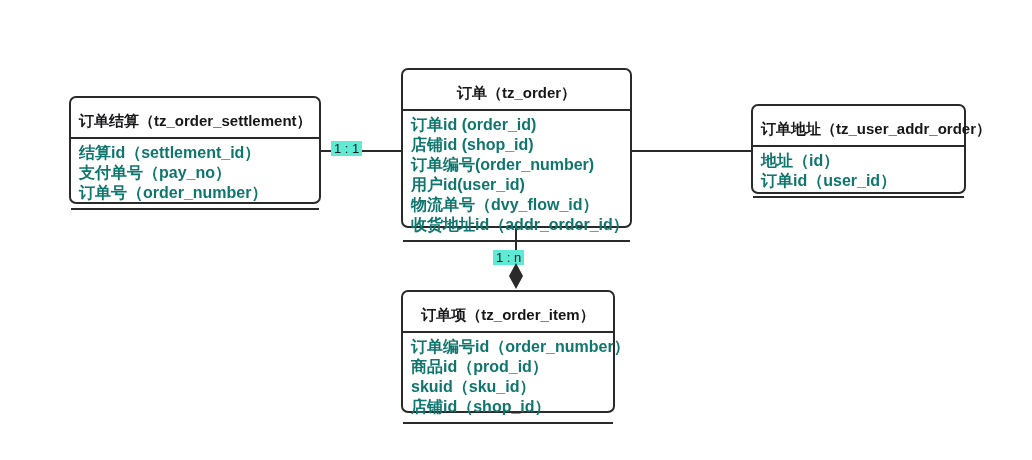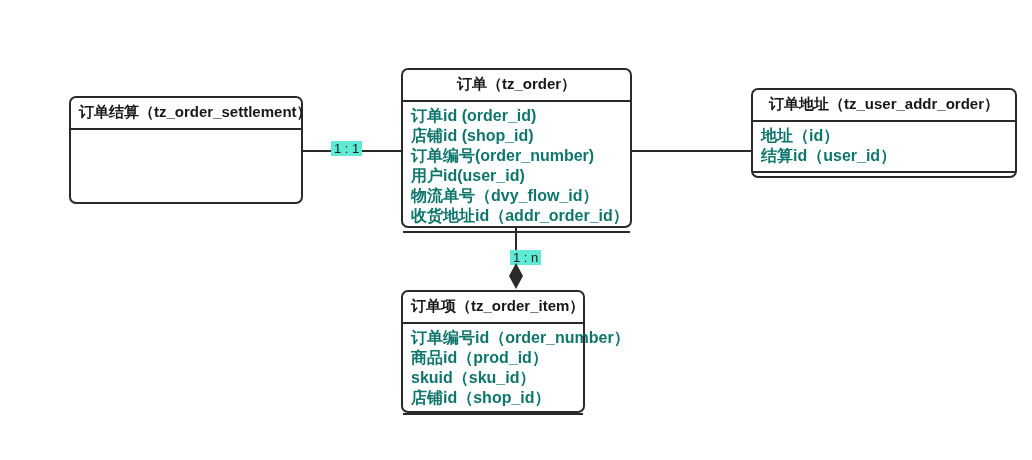--- a/index.html
+++ b/index.html
@@ -26,21 +26,21 @@
     border: 2px solid #2a2a2a;
     border-radius: 7px;
     background: #ffffff;
   }
   .entity-title {
     box-sizing: border-box;
     text-align: center;
     font-weight: bold;
     font-size: 15px;
     line-height: 1.25;
-    padding: 5px 8px 6px 8px;
+    padding: 14px 8px 6px 8px;
     border-bottom: 2px solid #2a2a2a;
     color: #17171a;
     white-space: nowrap;
   }
   .entity-fields {
     box-sizing: border-box;
     padding: 4px 0 5px 8px;
     border-bottom: 2px solid #2a2a2a;
   }
   .field {
@@ -86,55 +86,60 @@
 <body>
 
 <div id="canvas">
 
   <div class="edge-h" style="left:299px; top:150px; width:102px;"></div>
   <div class="edge-label" style="left:331px; top:141px;">1 : 1</div>
 
   <div class="edge-h" style="left:631px; top:150px; width:120px;"></div>
 
   <div class="edge-v" style="left:515px; top:227px; height:40px;"></div>
-  <div class="edge-label" style="left:510px; top:250px;text-align:right;">1 : n</div>
+  <div class="edge-label" style="left:493px; top:250px;text-align:right;">1 : n</div>
   <div class="diamond" style="left:507px; top:263px;">
     <svg width="18" height="26" viewBox="0 0 18 26" aria-hidden="true">
       <polygon points="9,0 16,13 9,26 2,13" fill="#2a2a2a"></polygon>
     </svg>
   </div>
 
-  <div class="entity" style="left:69px; top:96px; width:234px; height:108px;">
+  <div class="entity" style="left:69px; top:96px; width:252px; height:108px;">
     <div class="entity-title">订单结算（tz_order_settlement）</div>
+    <div class="entity-fields">
+      <div class="field">结算id（settlement_id）</div>
+      <div class="field">支付单号（pay_no）</div>
+      <div class="field">订单号（order_number）</div>
+    </div>
     <div class="entity-footer"></div>
   </div>
 
   <div class="entity" style="left:401px; top:68px; width:231px; height:160px;">
     <div class="entity-title">订单（tz_order）</div>
     <div class="entity-fields">
       <div class="field">订单id (order_id)</div>
       <div class="field">店铺id (shop_id)</div>
       <div class="field">订单编号(order_number)</div>
       <div class="field">用户id(user_id)</div>
       <div class="field">物流单号（dvy_flow_id）</div>
       <div class="field">收货地址id（addr_order_id）</div>
     </div>
     <div class="entity-footer"></div>
   </div>
 
-  <div class="entity" style="left:751px; top:88px; width:266px; height:90px;">
+  <div class="entity" style="left:751px; top:104px; width:215px; height:90px;">
     <div class="entity-title">订单地址（tz_user_addr_order）</div>
     <div class="entity-fields">
       <div class="field">地址（id）</div>
-      <div class="field">结算id（user_id）</div>
+      <div class="field">订单id（user_id）</div>
     </div>
     <div class="entity-footer"></div>
   </div>
 
-  <div class="entity" style="left:401px; top:290px; width:184px; height:123px;">
+  <div class="entity" style="left:401px; top:290px; width:214px; height:123px;">
     <div class="entity-title">订单项（tz_order_item）</div>
     <div class="entity-fields">
       <div class="field">订单编号id（order_number）</div>
       <div class="field">商品id（prod_id）</div>
       <div class="field">skuid（sku_id）</div>
       <div class="field">店铺id（shop_id）</div>
     </div>
     <div class="entity-footer"></div>
   </div>
 

